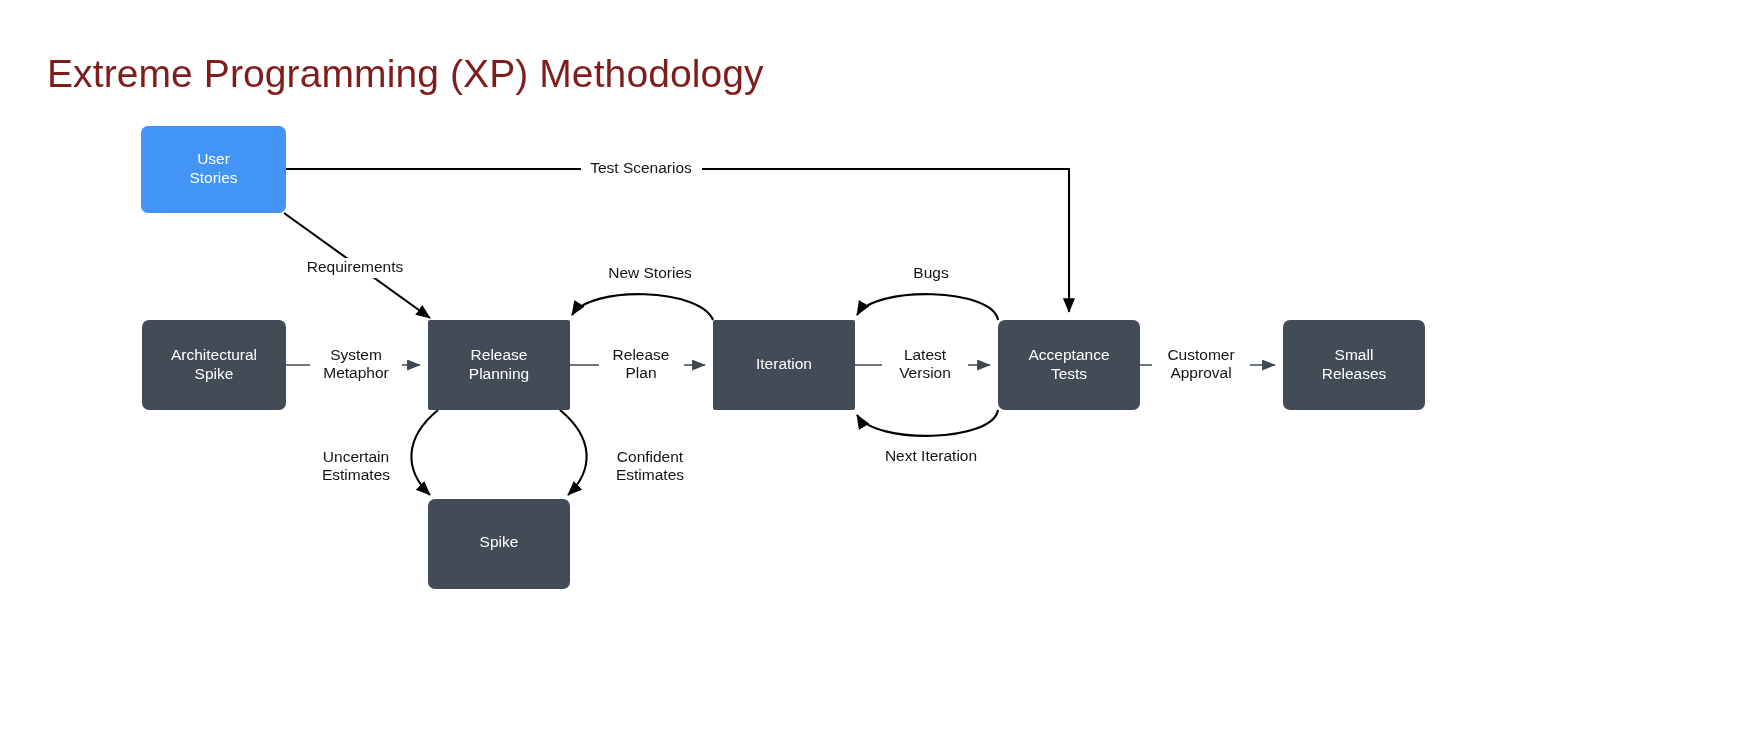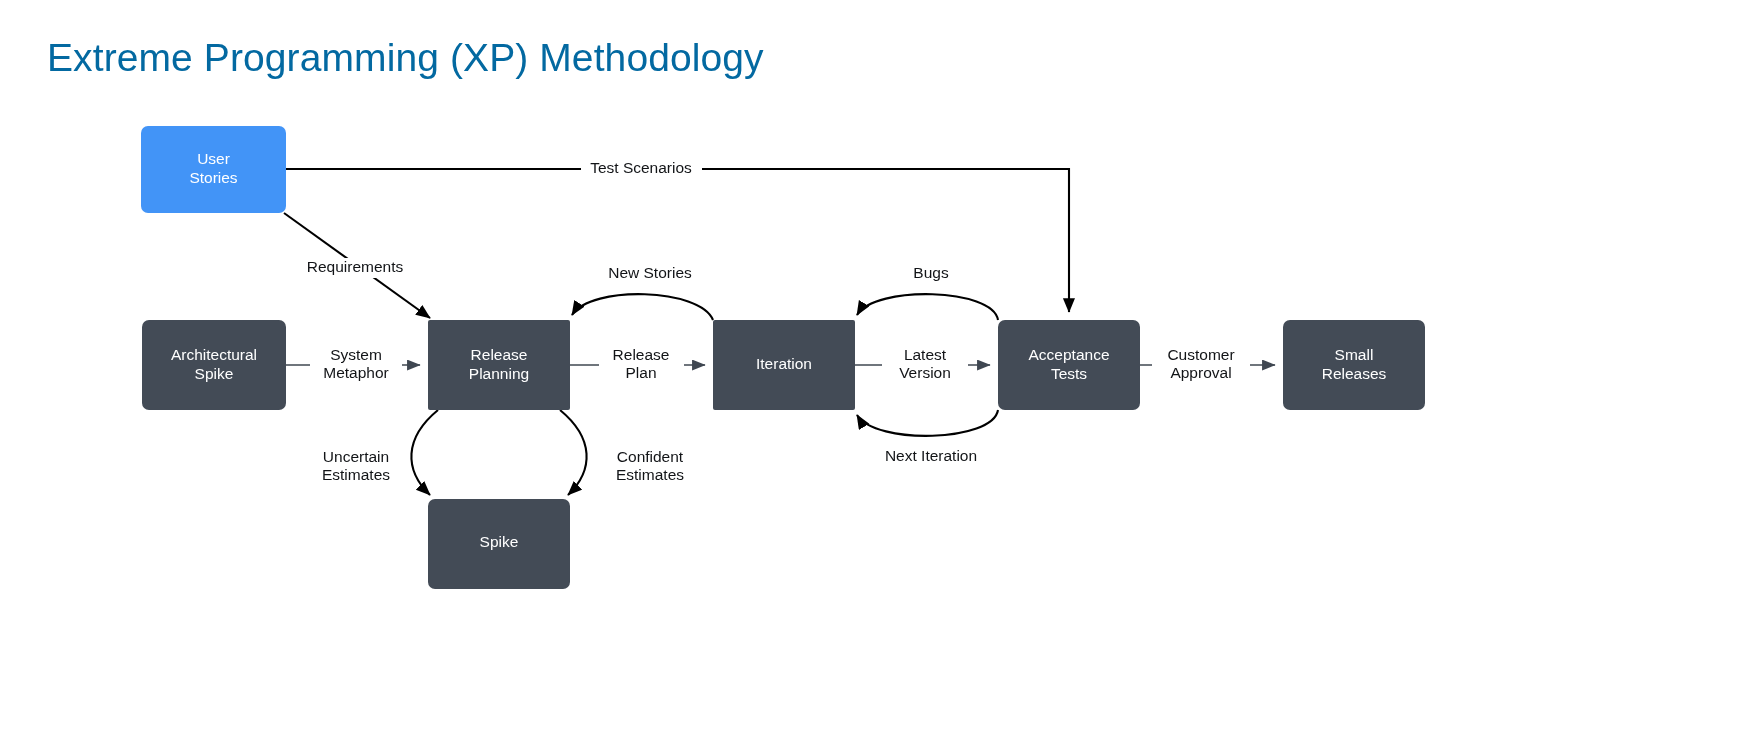--- a/index.html
+++ b/index.html
@@ -16,25 +16,25 @@
   }
   #stage {
     position: relative;
     width: 1760px;
     height: 736px;
     background: #ffffff;
   }
   #page-title {
     position: absolute;
     left: 47px;
-    top: 36px;
+    top: 52px;
     font-size: 39px;
     font-weight: 400;
     letter-spacing: 0.1px;
-    color: #0369a1;
+    color: #7f1d1d;
     white-space: nowrap;
   }
   svg#diagram {
     position: absolute;
     left: 0;
     top: 0;
     width: 1760px;
     height: 736px;
   }
   .node-rect {

